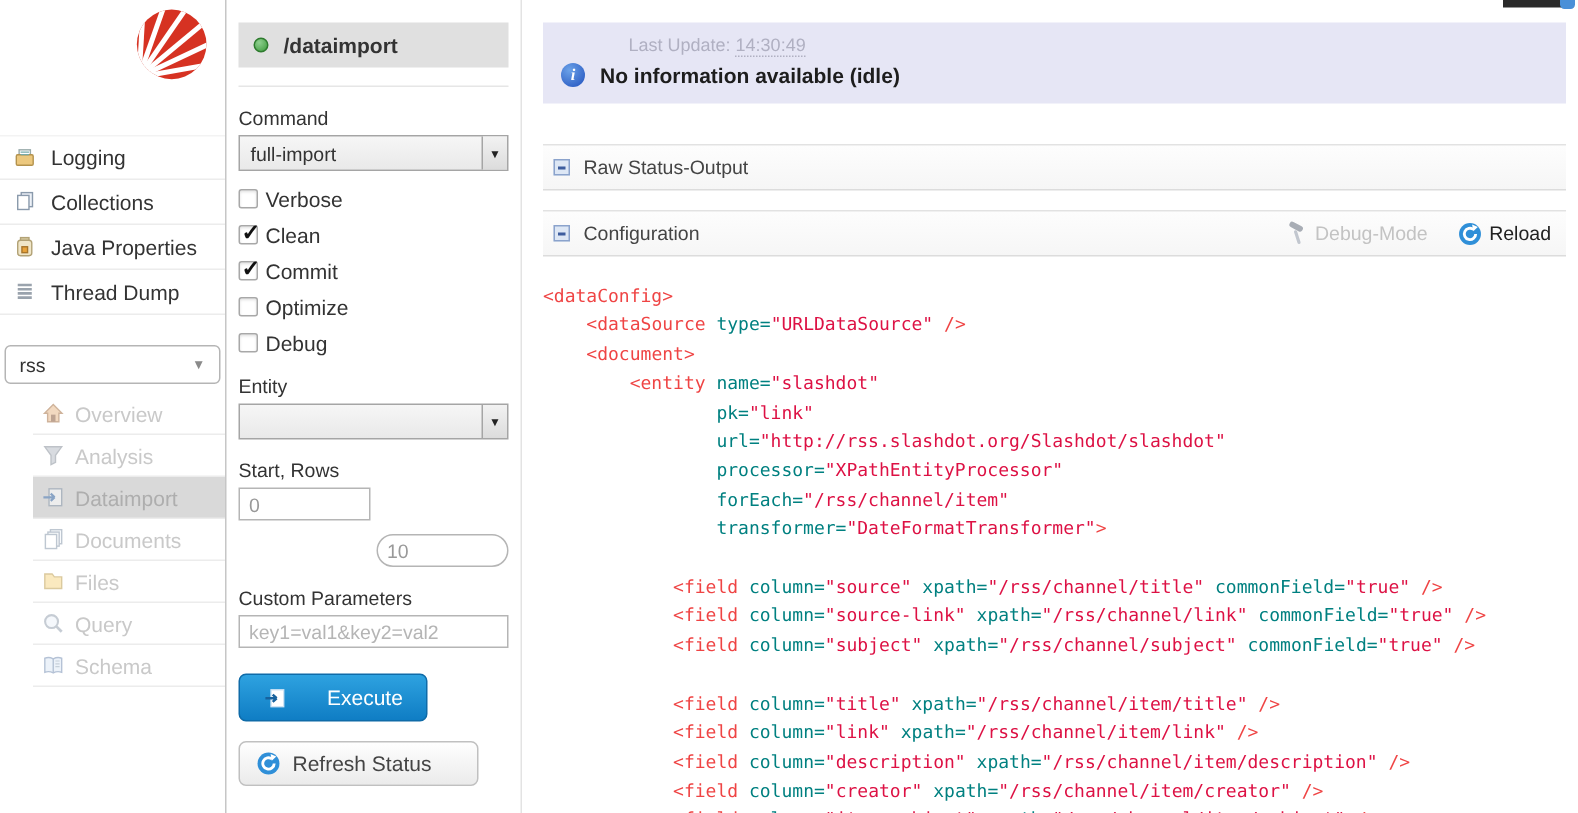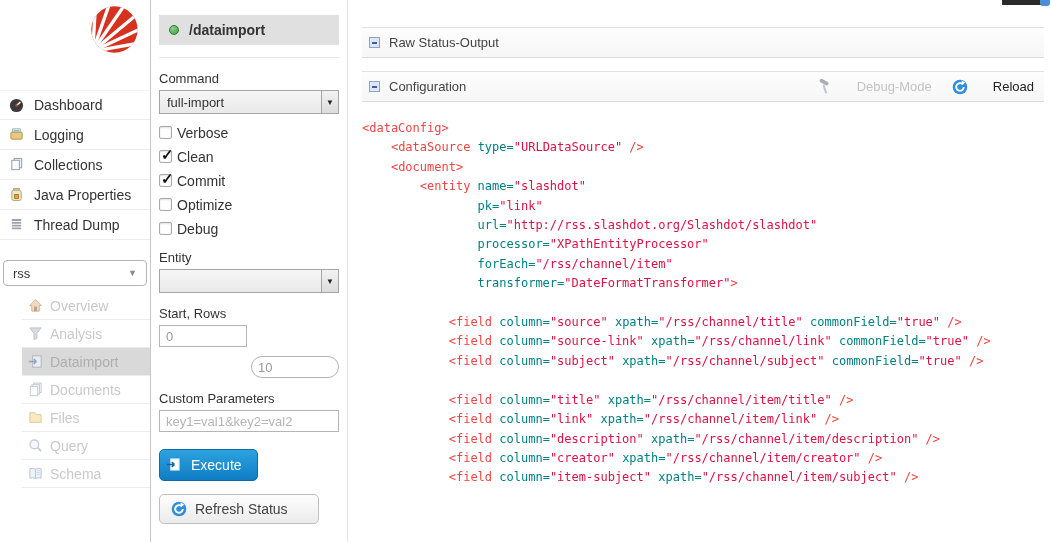--- a/index.html
+++ b/index.html
@@ -46,23 +46,23 @@
   .cb { width:13px; height:13px; min-width:13px; border:1px solid #a8a8a8; border-radius:2px; background:#fff;
         box-shadow:inset 0 1px 2px rgba(0,0,0,.12); position:relative; margin-top:1px; }
   .cb.checked::after { content:"\2713"; position:absolute; top:-5px; left:1px; font-size:15px;
         font-weight:bold; color:#111; }
   .tinput { display:block; height:22px; border:1px solid #b5b5b5; padding:0 6px; font-size:13px;
             color:#999; font-family:"Liberation Sans", sans-serif; background:#fff; }
   .tinput::placeholder { color:#b5b5b5; }
   #start-input { width:88px; }
   #rows-input { width:88px; margin:9px 0 0 auto;border-radius:11px; }
   #params-input { width:100%; }
-  .btn-execute { margin-top:17px; display:inline-flex; align-items:flex-start; gap:9px;
+  .btn-execute { margin-top:17px; display:inline-flex; align-items:flex-end; gap:26px;
                  background:linear-gradient(#2ea2e0,#0f7dc4); border:1px solid #0f6ba8; border-radius:5px;
-                 color:#fff; font-size:14px; padding:7px 15px 7px 5px; cursor:pointer;
+                 color:#fff; font-size:14px; padding:7px 15px 7px 15px; cursor:pointer;
                  font-family:"Liberation Sans", sans-serif; }
   .btn-refresh { margin-top:13px; display:inline-flex; align-items:center; gap:8px;
                  background:linear-gradient(#fefefe,#ebebeb); border:1px solid #c0c0c0; border-radius:5px;
                  color:#444; font-size:14px; padding:6px 30px 6px 10px; cursor:pointer;
                  font-family:"Liberation Sans", sans-serif; }
 
   
   .content { flex:1; padding:0 8px 0 14px; overflow:hidden; }
   .info-bar { margin-top:15px; background:#e6e6f5; padding:8px 0 11px; }
   .last-update { padding-left:57px; font-size:12px; color:#b0b0c2; }
@@ -74,21 +74,21 @@
             font:italic bold 11px "Liberation Serif", serif;
             display:flex; align-items:center; justify-content:center; }
   .section-head { margin-top:27px; height:31px; border-top:1px solid #e2e2e2; border-bottom:1px solid #dcdcdc;
                   background:linear-gradient(#fdfdfd,#f6f6f6); display:flex; align-items:center;
                   gap:9px; padding:0 10px 0 7px; font-size:13px; color:#444; }
   .section-head.second { margin-top:13px; }
   .collapse { width:11px; height:11px; min-width:11px; border:1px solid #8ba3cc; background:#dde7f5;
               position:relative; cursor:pointer; }
   .collapse::after { content:""; position:absolute; left:2px; right:2px; top:4px; border-top:2px solid #3d5d9e; }
   .head-actions { margin-left:auto; display:flex; align-items:center; gap:20px; }
-  .act { display:flex; align-items:center; gap:24px; cursor:pointer; font-size:13px; }
+  .act { display:flex; align-items:center; gap:4px; cursor:pointer; font-size:13px; }
   .act.disabled { color:#c3c3c3; }
   .act.enabled { color:#222; }
 
   .code { margin-top:17px; font-family:"DejaVu Sans Mono", monospace; font-size:12px;
           line-height:19.4px; white-space:pre; }
   .tok-t { color:#ef4444; } .tok-a { color:#008080; } .tok-s { color:#dd1144; } .tok-p { color:#333; }
 
   
   .artifact-dark { position:absolute; left:1002px; top:0; width:40px; height:5px; background:#2a2a2a; }
   .artifact-blue { position:absolute; left:1040px; top:0; width:10px; height:6px; background:#4a90d8;
@@ -116,30 +116,20 @@
             <path d="M6 34 L36 9"></path>
             <path d="M6 34 L40 18"></path>
             <path d="M6 34 L40 28"></path>
         </g>
       </svg>
     </div>
     <ul class="mainnav" id="main-nav">
         <li>
           <span class="icon">
             <svg width="15" height="15" viewBox="0 0 16 16">
-              <circle cx="8" cy="8" r="7" fill="#3a3a3a"></circle>
-              <path d="M8 8 L12.2 4.2" stroke="#fff" stroke-width="1.5"></path>
-              <circle cx="8" cy="8" r="1.3" fill="#c43"></circle>
-            </svg>
-          </span>
-          <span>Dashboard</span>
-        </li>
-        <li>
-          <span class="icon">
-            <svg width="15" height="15" viewBox="0 0 16 16">
               <rect x="4" y="2" width="8" height="6" fill="#fff" stroke="#9aa"></rect>
               <rect x="2" y="5.5" width="12" height="7.5" rx="1" fill="#ecc87e" stroke="#b3924d"></rect>
               <path d="M5 3.7h6M5 5.4h6" stroke="#7aa" stroke-width="0.9"></path>
             </svg>
           </span>
           <span>Logging</span>
         </li>
         <li>
           <span class="icon">
             <svg width="15" height="15" viewBox="0 0 16 16">
@@ -307,20 +297,30 @@
             <polygon points="9.4,1.6 13.2,3.4 10.2,6.2" fill="#fff"></polygon>
           </svg>
       </span>
       <span>Refresh Status</span>
     </button>
 
     
   </section>
 
   <main class="content">
+    <div class="info-bar">
+      <div class="last-update">
+        <span>Last Update:</span>
+        <span class="lu-time">14:30:49</span>
+      </div>
+      <div class="status-line">
+        <span class="info-i">i</span>
+        <span>No information available (idle)</span>
+      </div>
+    </div>
 
     <div class="section-head">
       <span class="collapse"></span>
       <span>Raw Status-Output</span>
     </div>
 
     <div class="section-head second">
       <span class="collapse"></span>
       <span>Configuration</span>
       <span class="head-actions">

